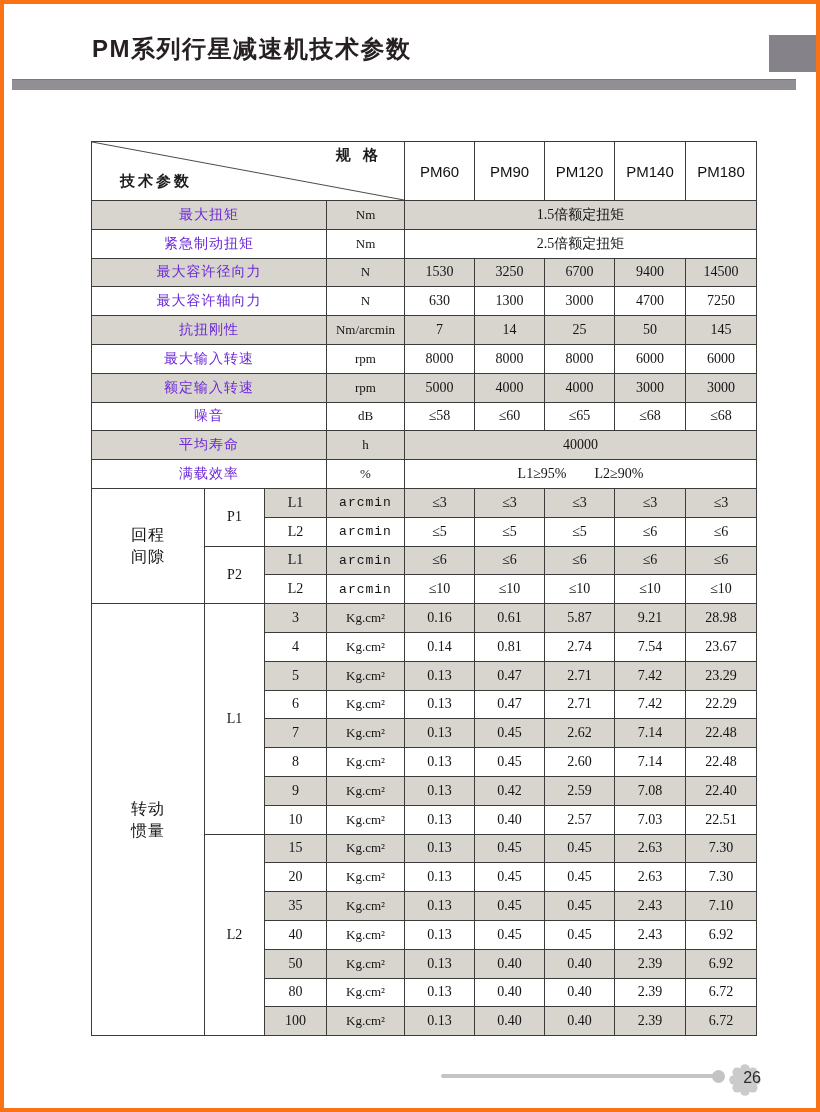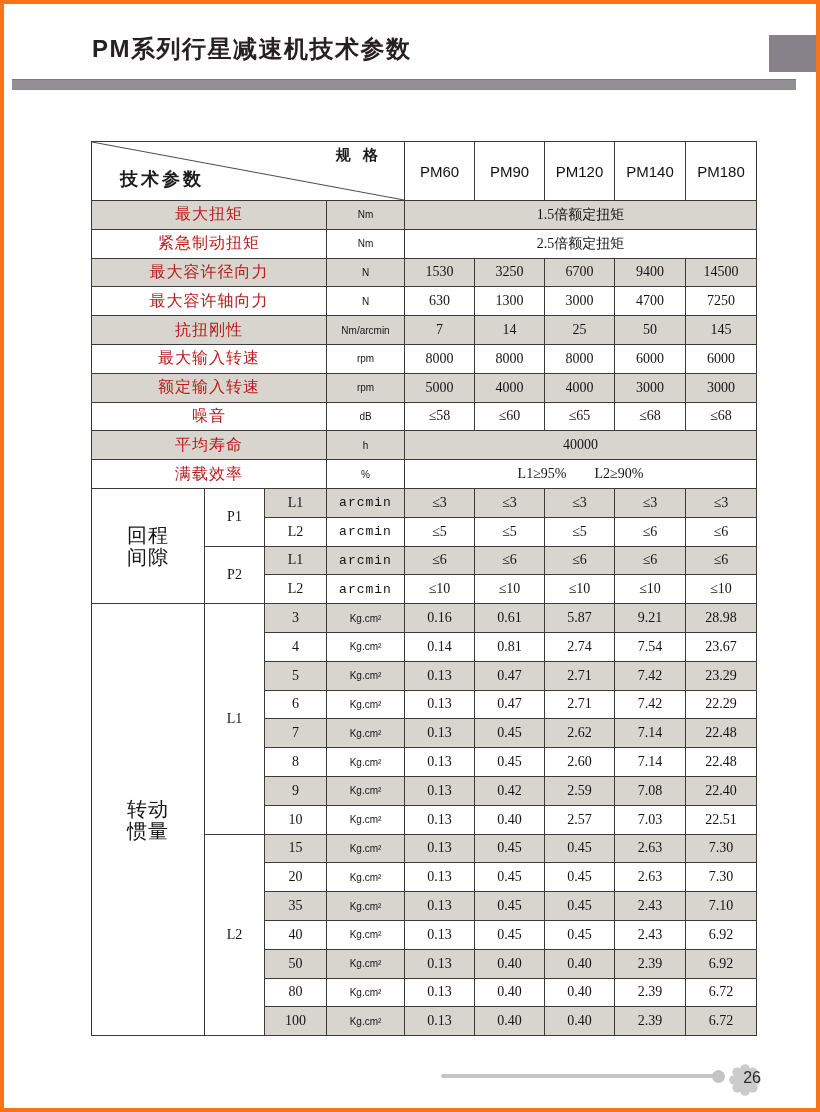--- a/index.html
+++ b/index.html
@@ -38,31 +38,31 @@
   td.wcell { background: #ffffff !important; }
 
   td.diag { position: relative; }
   .diag-svg { position: absolute; left: 0; top: 0; width: 100%; height: 100%; }
   .diag-top {
     position: absolute; right: 22px; top: 4px;
     font-size: 15px; font-weight: 700; letter-spacing: 4px; color: #1c1c1c;
   }
   .diag-bot {
     position: absolute; left: 28px; bottom: 9px;
-    font-size: 18px; font-weight: 700; letter-spacing: 3px; color: #1c1c1c;
+    font-size: 15px; font-weight: 700; letter-spacing: 3px; color: #1c1c1c;
   }
   td.model { font-family: "Liberation Sans", sans-serif; font-size: 15px; color: #111; }
 
   td.pname {
-    font-size: 16px; letter-spacing: 1px; color: #b91c1c;
+    font-size: 14px; letter-spacing: 1px; color: #6d28d9;
     padding-right: 92px;
   }
-  td.glabel { font-size: 20px; letter-spacing: 1px; line-height: 22px; }
+  td.glabel { font-size: 16px; letter-spacing: 1px; line-height: 22px; }
   td.sub { font-family: "Liberation Serif", serif; font-size: 14px; }
-  td.unit { font-family: Liberation Sans, sans-serif; font-size: 10px; margin-left: 20px; }
+  td.unit { font-family: Liberation Serif, serif; font-size: 13px; margin-left: 20px; }
   td.unitm { font-family: "Liberation Mono", monospace; font-size: 13px; letter-spacing: 1px; }
   td.val { font-family: "Liberation Serif", serif; font-size: 14px; }
 
   .footer-line {
     position: absolute; left: 437px; top: 1070px; width: 276px; height: 4px;
     background: #c5c4c4; border-radius: 2px;
   }
   .footer-dot {
     position: absolute; left: 708px; top: 1066px; width: 13px; height: 13px;
     border-radius: 50%; background: #c5c4c4;

